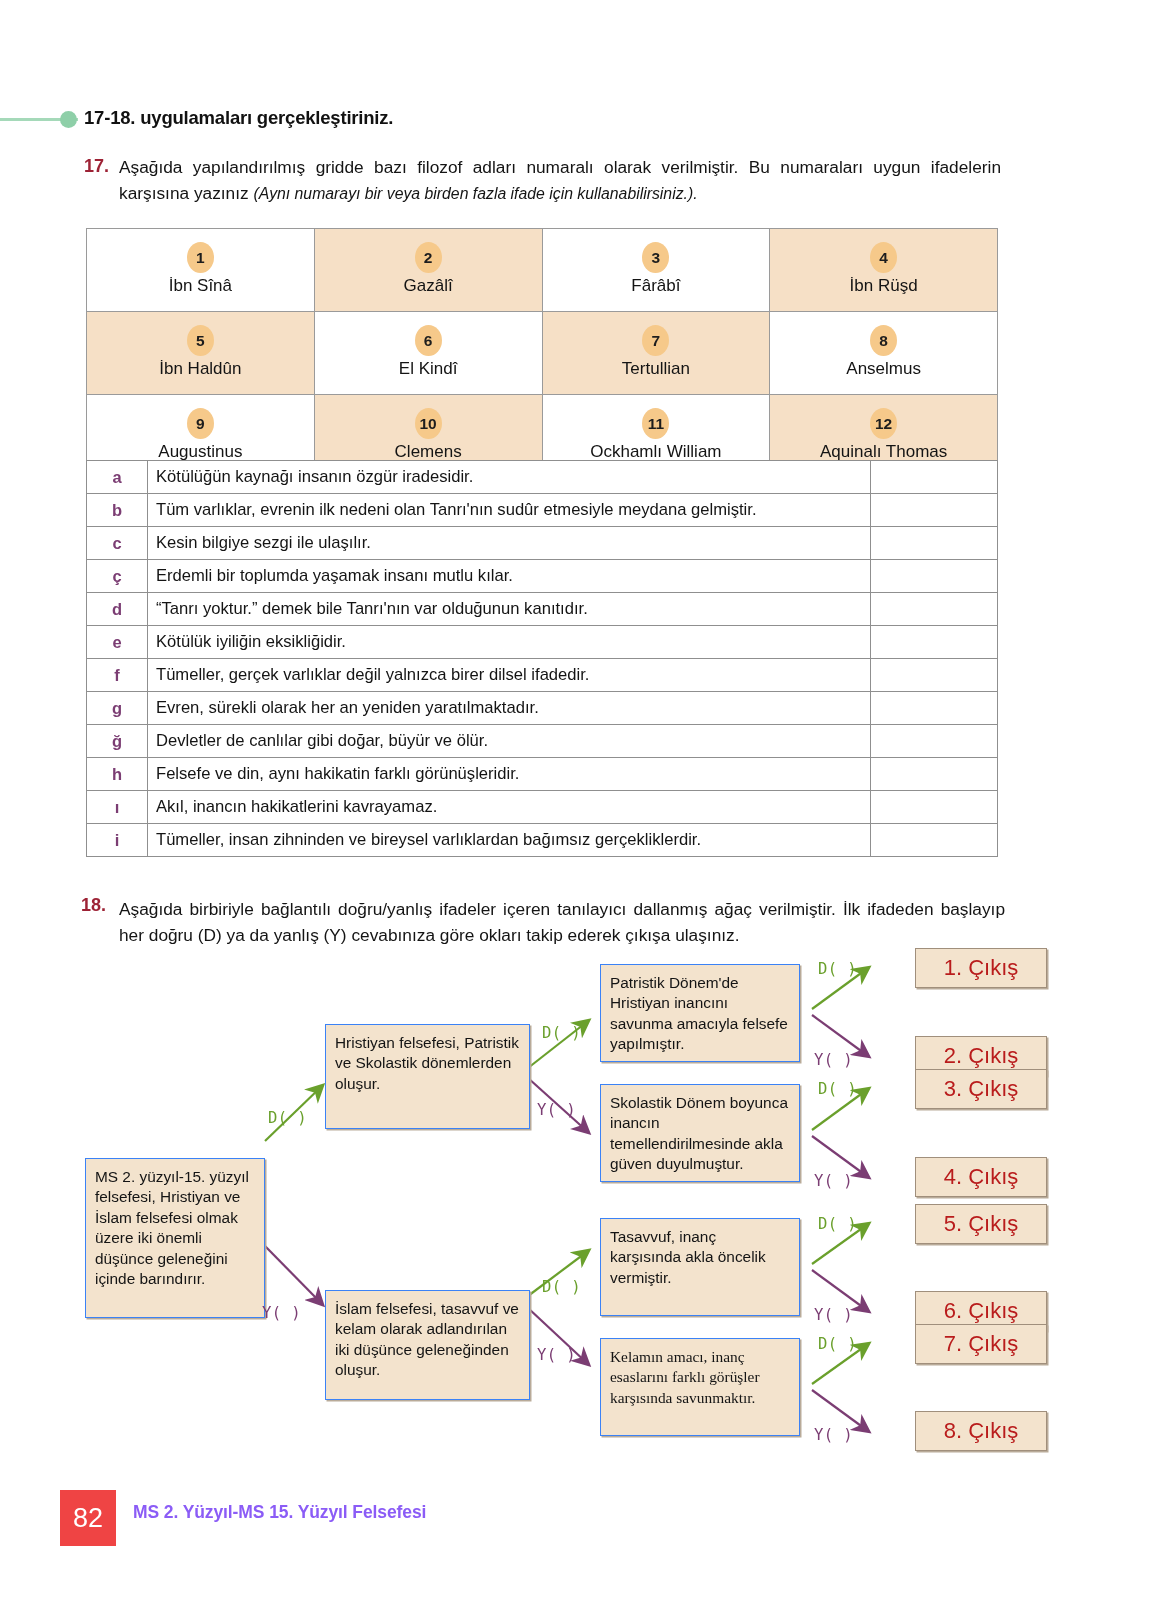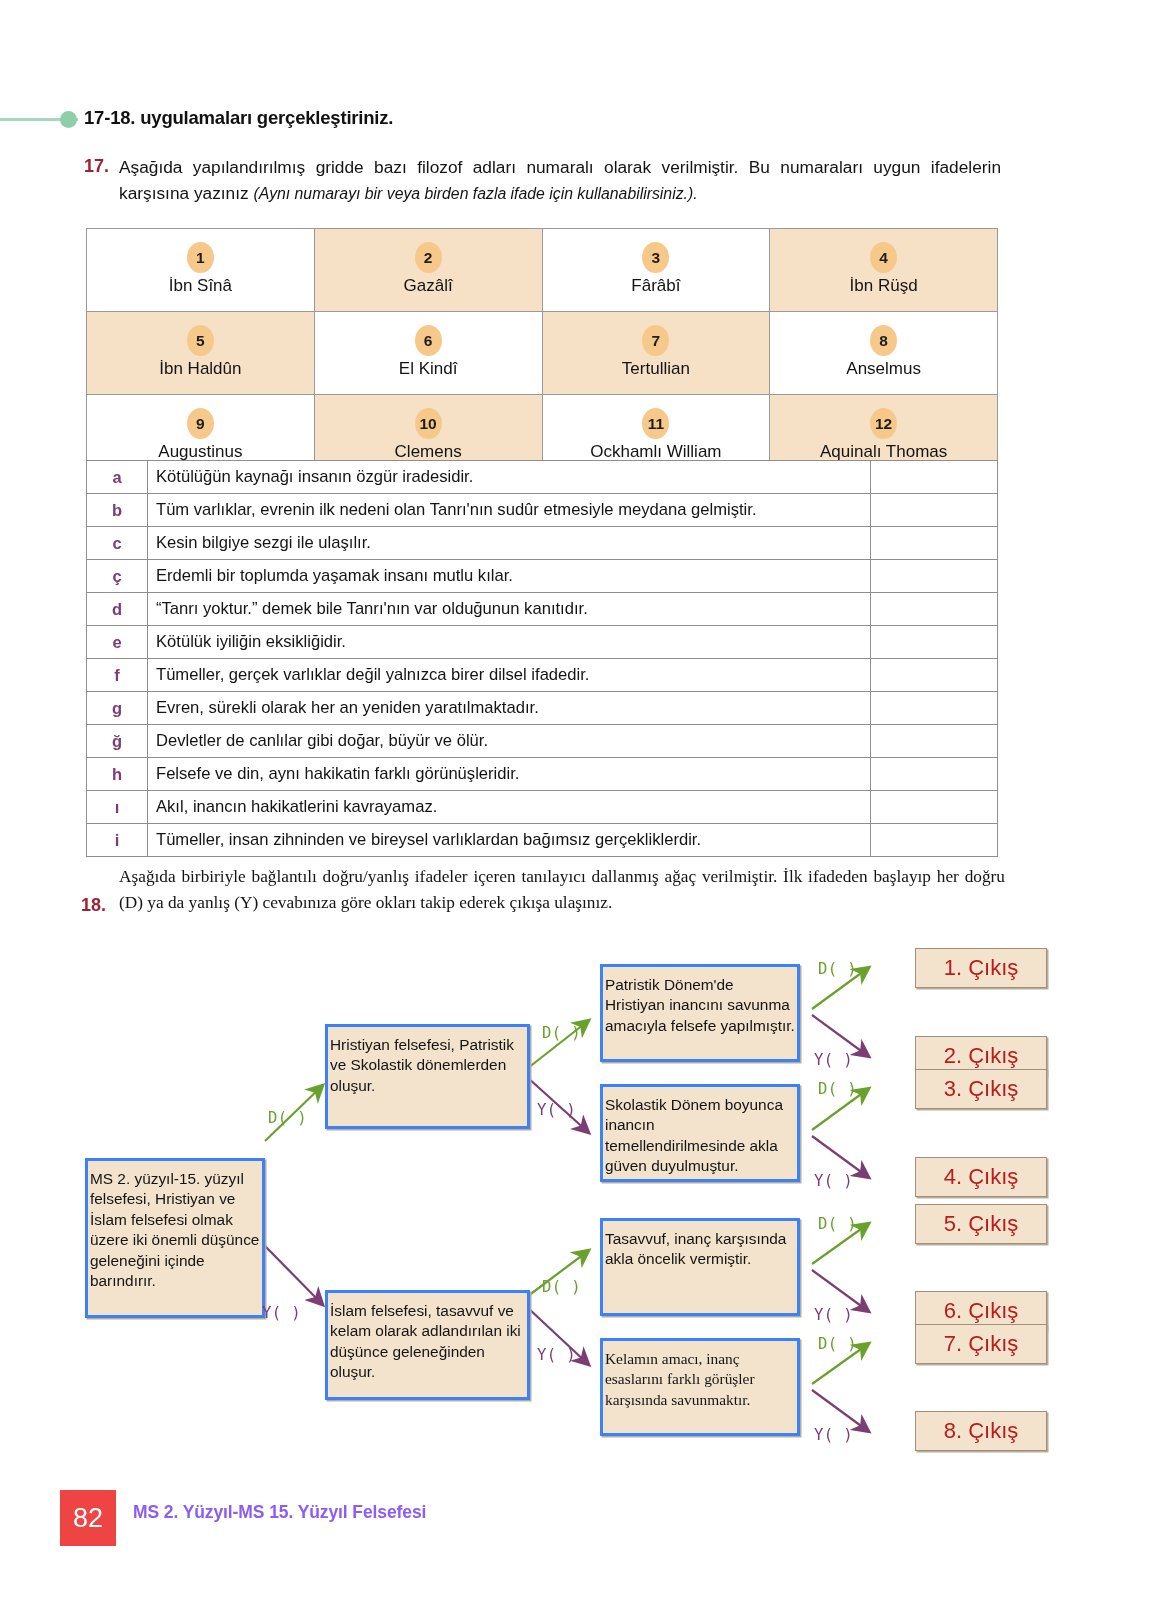--- a/index.html
+++ b/index.html
@@ -31,21 +31,21 @@
   .q-num{
     position:absolute;font-weight:bold;font-size:18px;color:#9d2235;
   }
   #q17-num{left:84px;top:156px;}
   #q18-num{left:81px;top:895px;}
 
   .q-body{
     position:absolute;font-size:17.3px;line-height:1.52;color:#141414;
   }
   #q17-body{left:119px;top:154px;width:882px;text-align:justify;}
-  #q18-body{left:119px;top:864px;width:886px;text-align:justify;font-family:Liberation Serif, serif;}
+  #q18-body{left:119px;top:896px;width:886px;text-align:justify;}
   .q-body em{font-style:italic;font-size:15.8px;}
 
   
   .grid{
     position:absolute;left:86px;top:228px;width:912px;
     border-collapse:collapse;
     table-layout:fixed;
   }
   .grid td{
     border:1px solid #9a9a9a;
@@ -83,26 +83,26 @@
     width:44px;text-align:center;
     color:#7b3d73;font-weight:bold;font-size:16.5px;
   }
   .stmts td.ans{width:110px;}
 
   
   #tree{position:absolute;left:0;top:946px;width:1152px;height:520px;}
   .node{
     position:absolute;
     background:#f3e3cd;
-    border:3px solid #3b82f6;
+    border:1px solid #3b82f6;
     box-shadow:1.5px 1.5px 0 #b9ab99;
     font-size:15.4px;
     line-height:1.33;
     color:#141414;
-    padding:8px 2px;
+    padding:8px 9px;
     box-sizing:border-box;
   }
   .exit{
     position:absolute;
     background:#f3e3cd;
     border:1px solid #a08f7c;
     box-shadow:1.5px 1.5px 0 #b9ab99;
     font-size:22px;
     color:#b91c1c;
     text-align:center;

